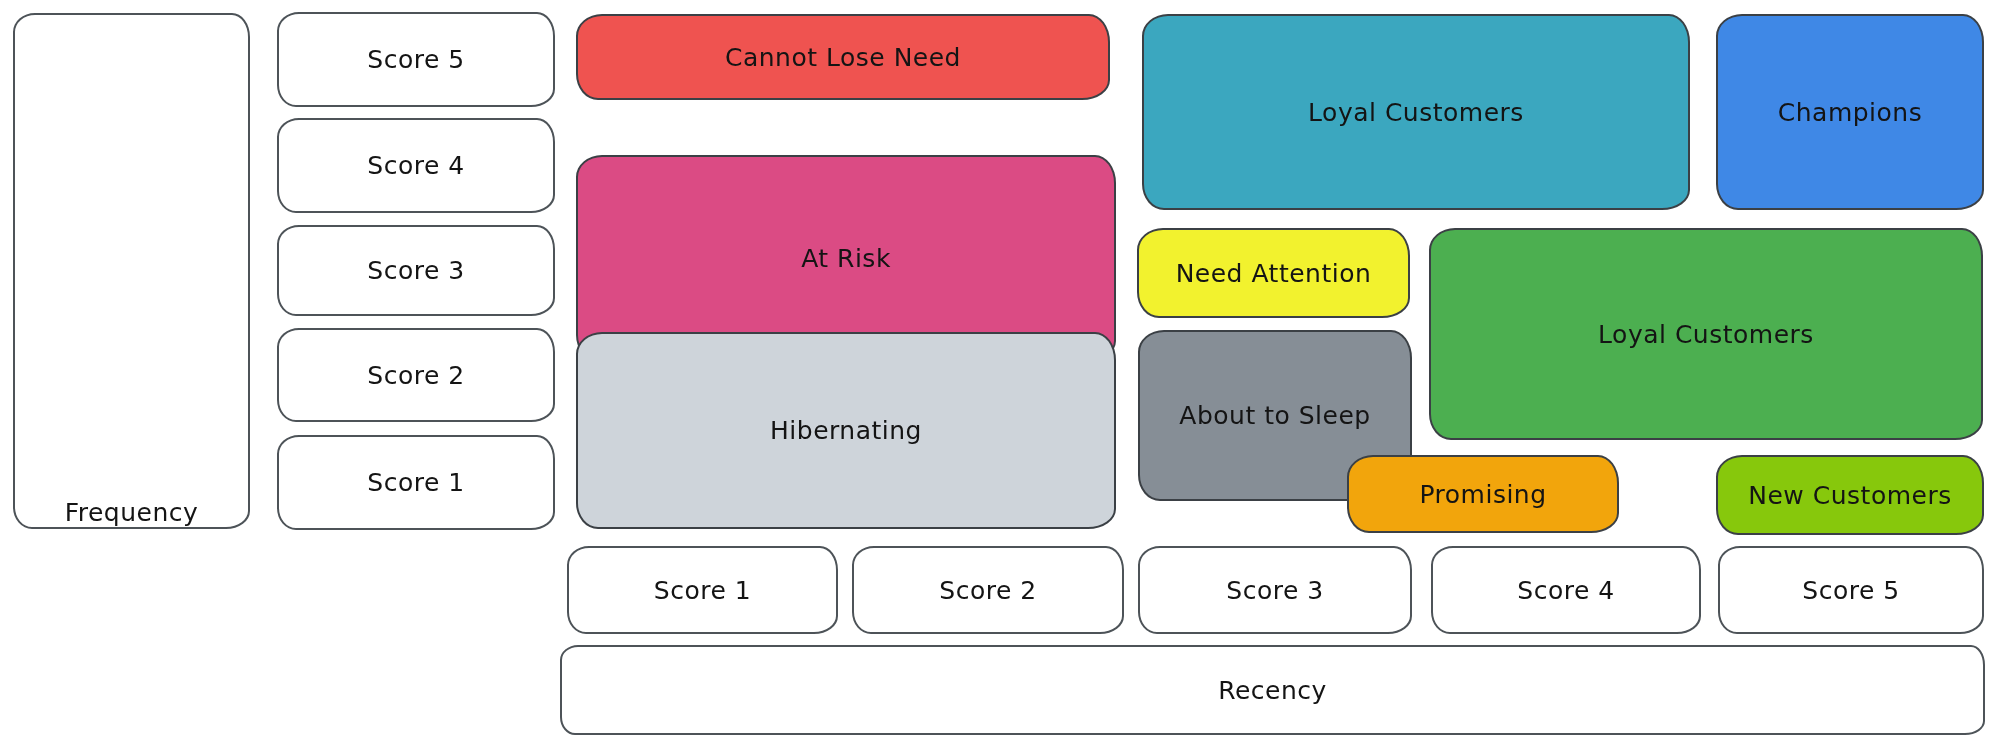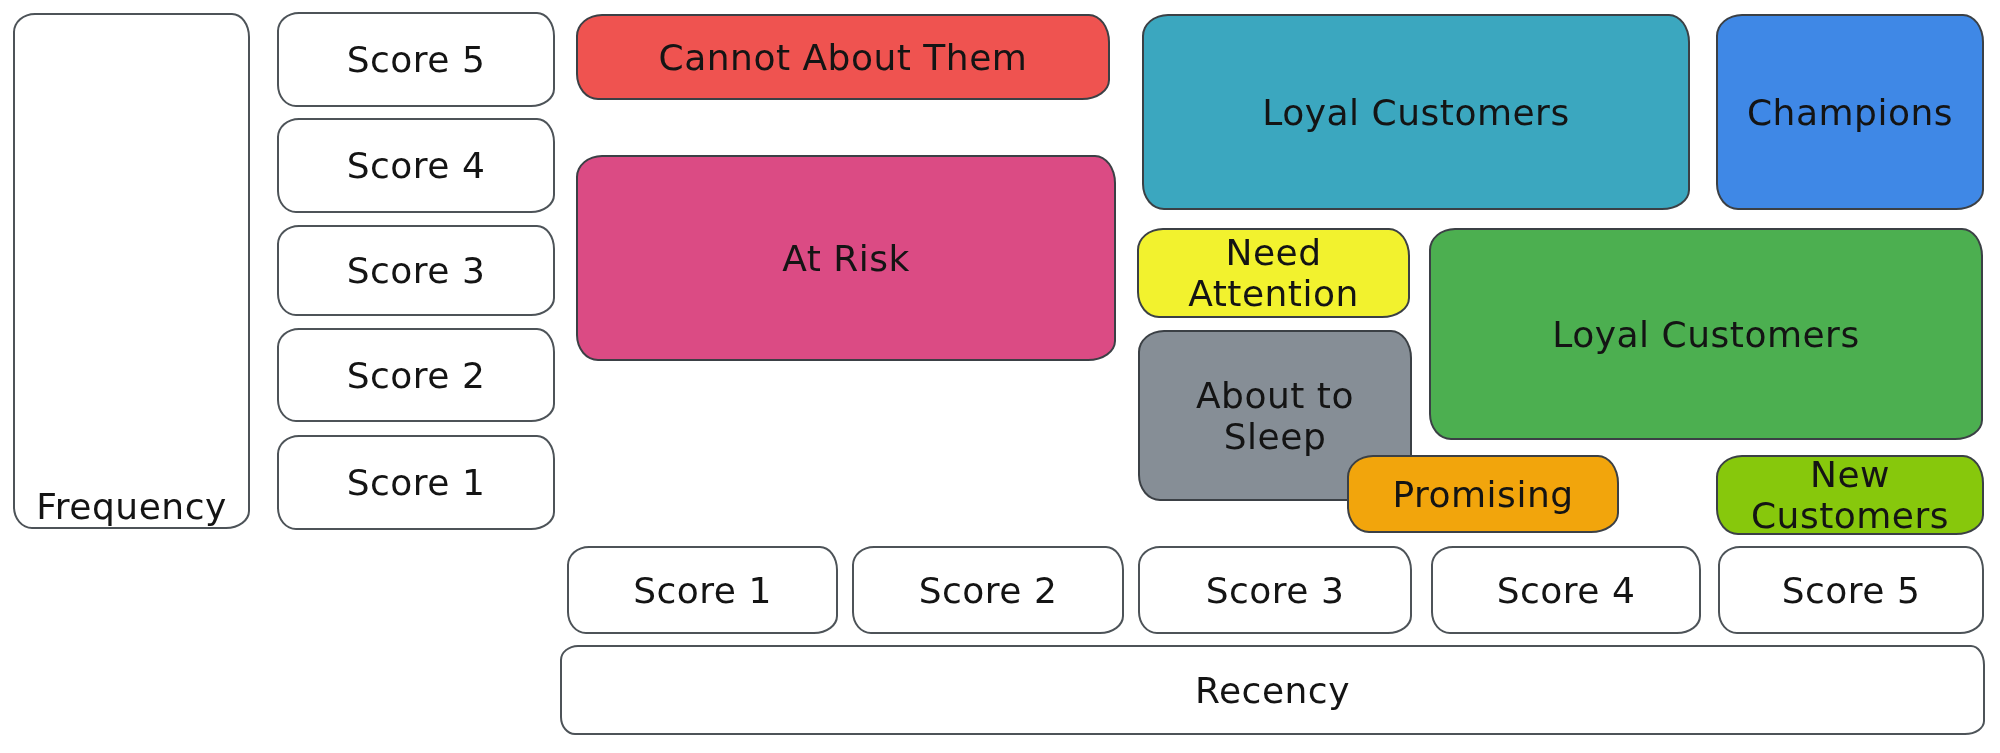--- a/index.html
+++ b/index.html
@@ -16,21 +16,21 @@
     overflow: hidden;
   }
   .box {
     position: absolute;
     display: flex;
     align-items: center;
     justify-content: center;
     box-sizing: border-box;
     text-align: center;
     color: #141414;
-    font-size: 36px;
+    font-size: 25px;
     letter-spacing: 0.5px;
   }
   
   .seg {
     border: 2.5px solid #3b4045;
     border-radius: 26px 21px 28px 22px / 22px 28px 20px 26px;
   }
   .axis-box {
     background: #ffffff;
     border: 2px solid #4d5358;
@@ -57,27 +57,30 @@
     <span class="lbl">Score 3</span>
   </div>
   <div class="box axis-box" style="left:277px; top:328px; width:278px; height:94px;">
     <span class="lbl">Score 2</span>
   </div>
   <div class="box axis-box" style="left:277px; top:435px; width:278px; height:95px;">
     <span class="lbl">Score 1</span>
   </div>
 
   <div class="box seg" style="left: 576px; top: 14px; width: 534px; height: 86px; background-color: rgb(239, 83, 80);">
-    <span class="lbl">Cannot About Them</span>
+    <span class="lbl">Cannot Lose Need</span>
   </div>
 
   <div class="box seg" style="left: 576px; top: 112px; width: 540px; height: 206px; background-color: rgb(219, 75, 132); margin-top: 43px;">
     <span class="lbl">At Risk</span>
   </div>
 
+  <div class="box seg" style="left: 576px; top: 332px; width: 540px; height: 197px; background-color: rgb(206, 212, 218);">
+    <span class="lbl">Hibernating</span>
+  </div>
 
   <div class="box seg" style="left: 1142px; top: 14px; width: 548px; height: 196px; background-color: rgb(59, 167, 191);">
     <span class="lbl">Loyal Customers</span>
   </div>
 
   <div class="box seg" style="left: 1716px; top: 14px; width: 268px; height: 196px; background-color: rgb(63, 136, 230);">
     <span class="lbl">Champions</span>
   </div>
 
   <div class="box seg" style="left: 1137px; top: 228px; width: 273px; height: 90px; background-color: rgb(242, 242, 46);">

